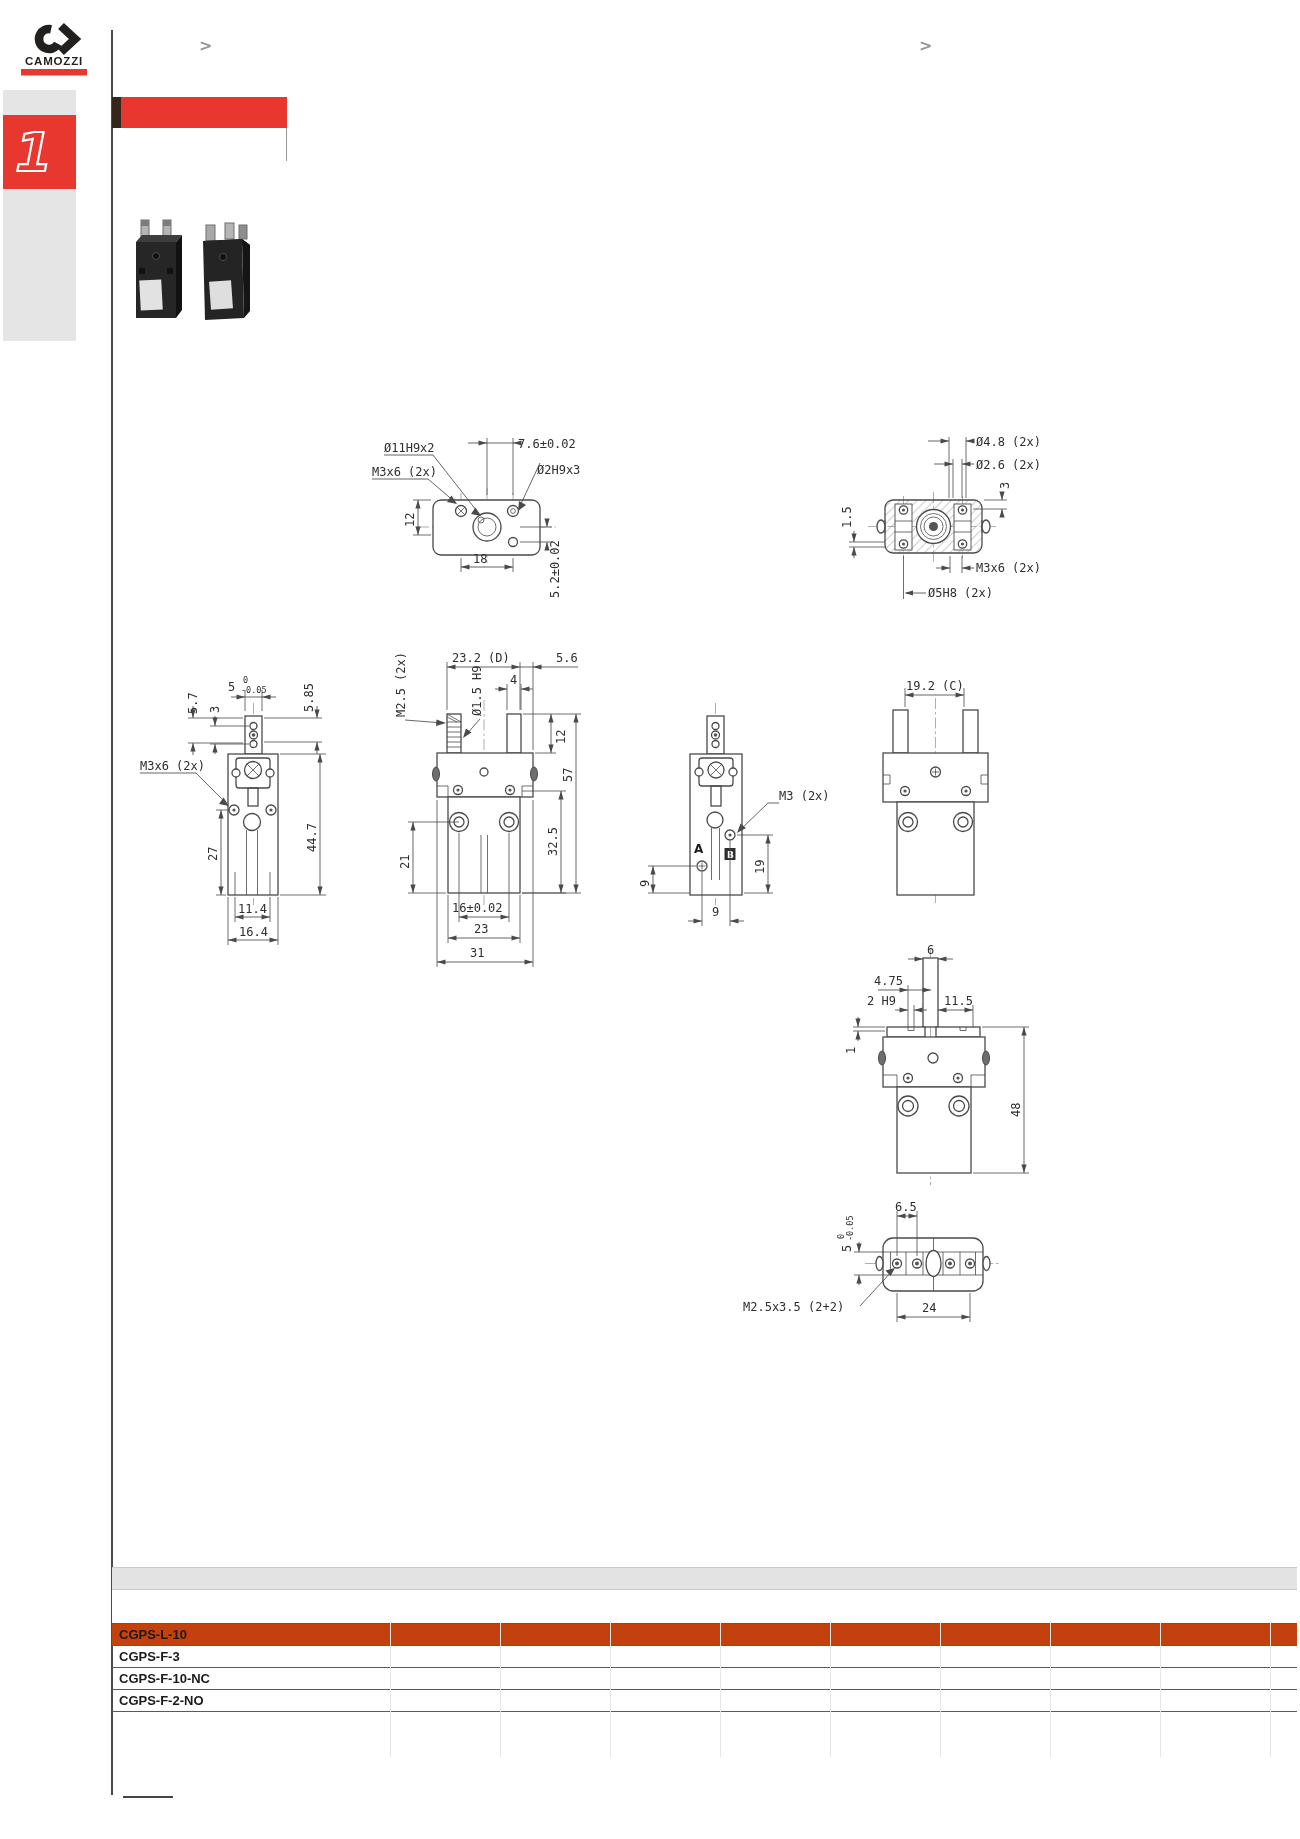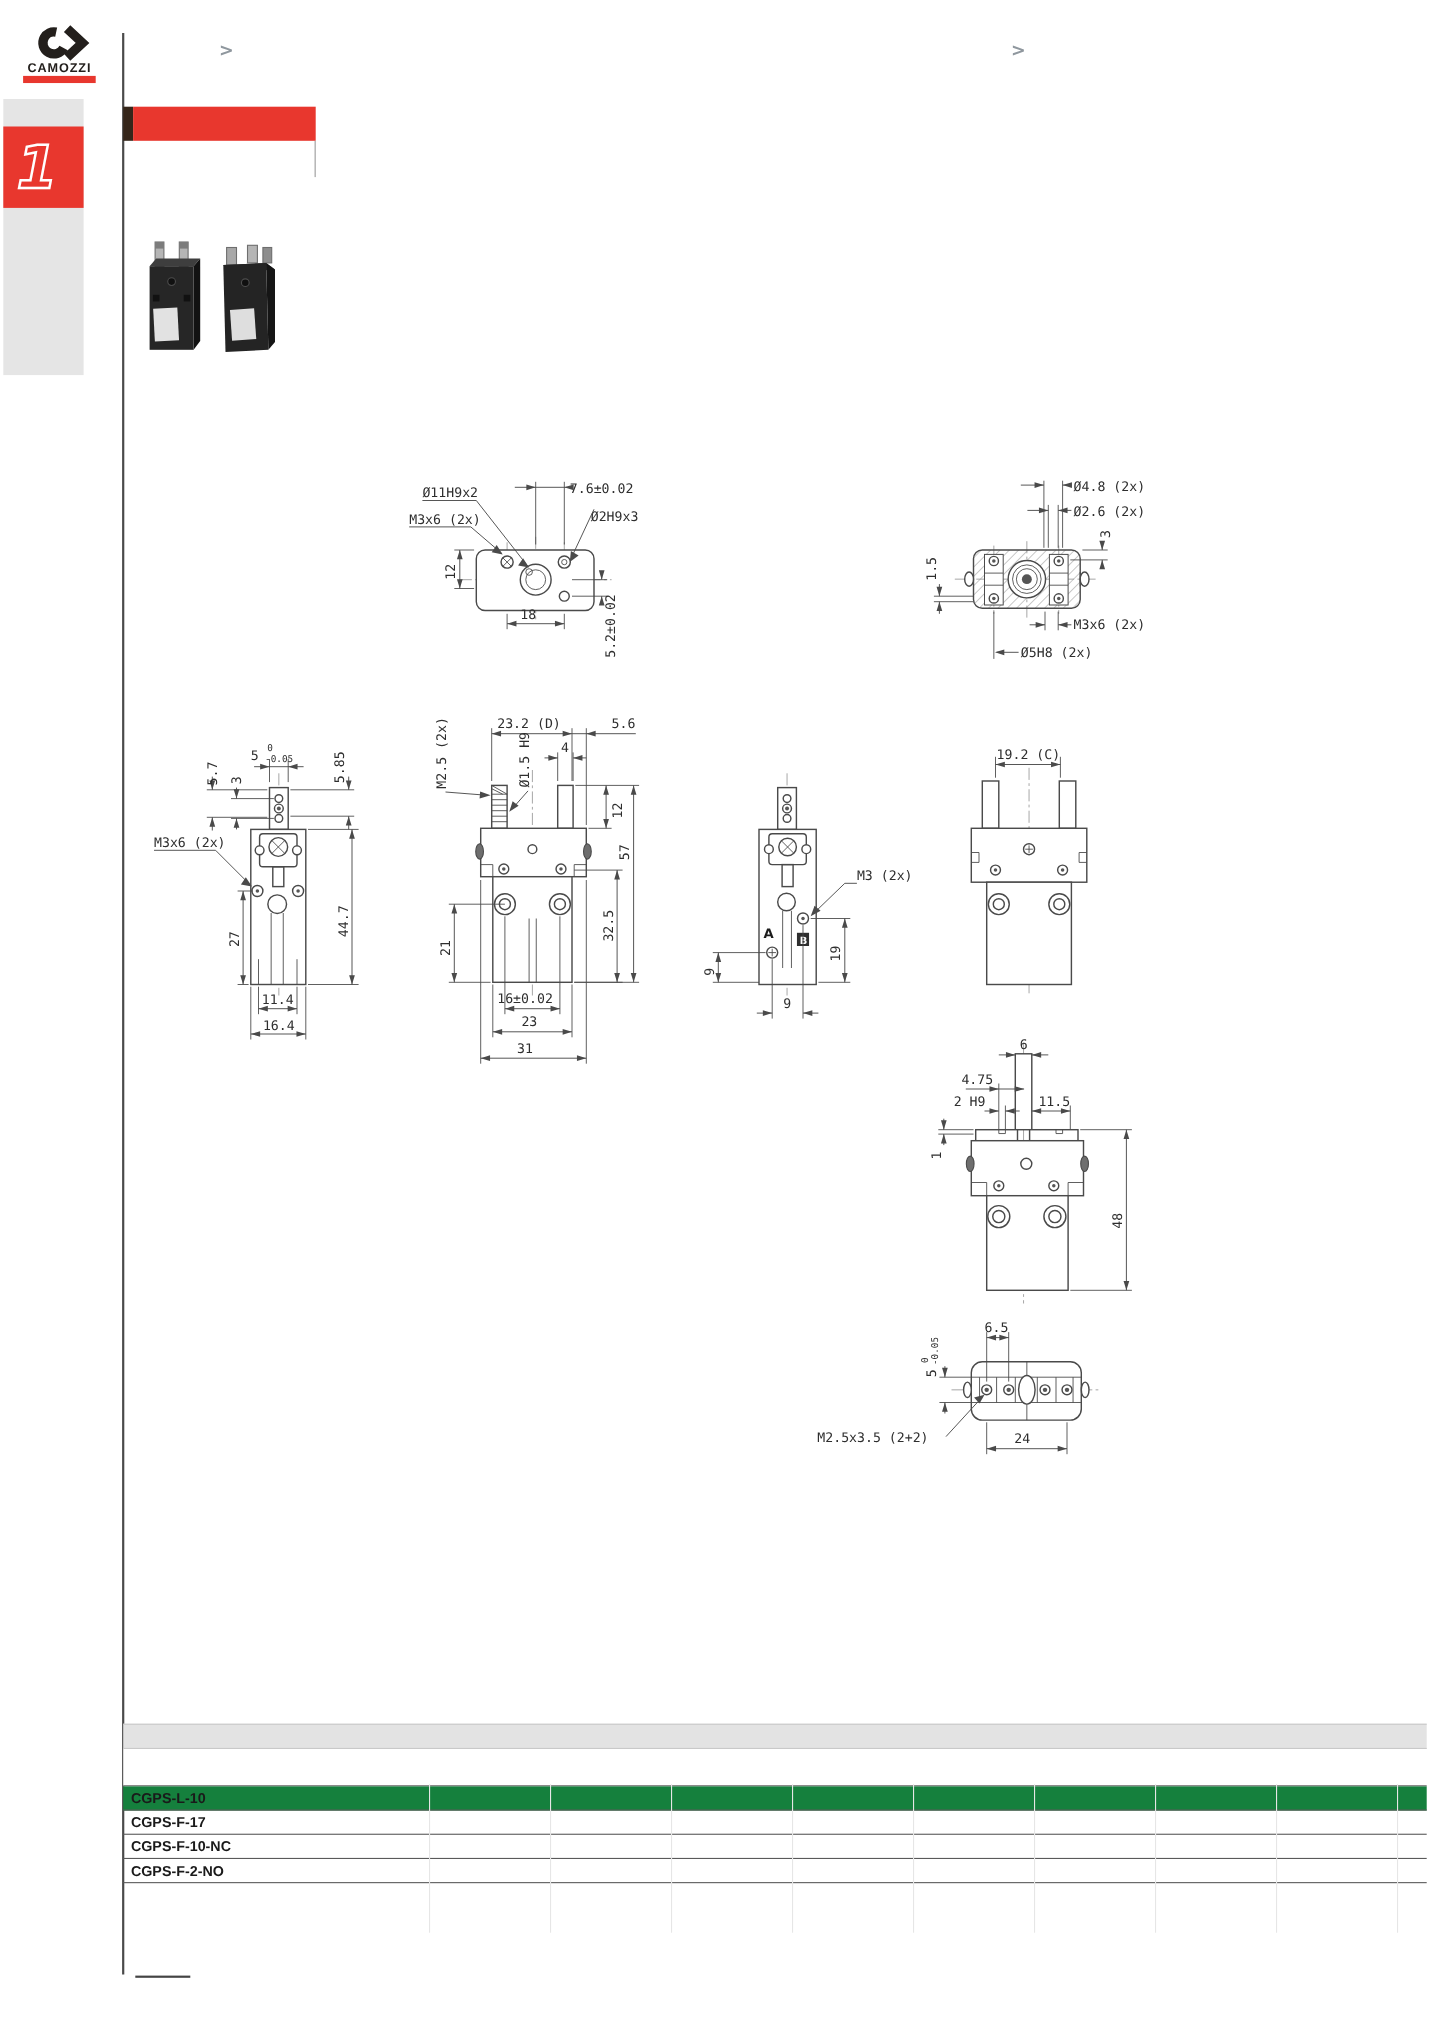--- a/index.html
+++ b/index.html
@@ -31,21 +31,21 @@
   text.dt{font-family:"DejaVu Sans Mono",monospace;font-size:12px;fill:#2e2e2e;}
   text.dts{font-family:"DejaVu Sans Mono",monospace;font-size:8.5px;fill:#2e2e2e;}
   text.pl{font-family:"DejaVu Sans",sans-serif;font-weight:bold;font-size:12px;fill:#1c1c1c;}
   
   #ordtable{left:112px;top:1567px;width:1185px;}
   #band{height:21px;background:#e3e3e3;border-top:1px solid #c9c9c9;border-bottom:1px solid #c9c9c9;}
   #spacer{height:33px;background:#fff;border-bottom:1.6px solid #5a5a5a;}
   .mrow{position:relative;height:21px;border-bottom:1.6px solid #5a5a5a;
         display:flex;align-items:center;padding-left:7px;
         font:700 13px "Liberation Sans",sans-serif;color:#1a1a1a;}
-  .mrow.alt{background:#15803d;}
+  .mrow.alt{background:#c2410c;}
   .colsep{position:absolute;top:55px;height:135px;width:1px;background:#e6e6e6;}
   #footline{left:123px;top:1796px;width:50px;height:2px;background:#444;}
 </style>
 </head>
 <body>
 
 <div id="page">
 
   <svg id="logo" class="abs" style="left:8px;top:8px" width="95" height="76" viewBox="0 0 95 76">
     <g fill="none" stroke="#231f1c">
@@ -480,21 +480,21 @@
     </g>
   </svg>
 
   <div id="ordtable" class="abs">
     <div id="band"></div>
     <div id="spacer"></div>
     <div class="mrow alt">
         <span>CGPS-L-10</span>
       </div>
     <div class="mrow">
-        <span>CGPS-F-17</span>
+        <span>CGPS-F-3</span>
       </div>
     <div class="mrow">
         <span>CGPS-F-10-NC</span>
       </div>
     <div class="mrow">
         <span>CGPS-F-2-NO</span>
       </div>
     <div class="colsep" style="left:278px"></div>
     <div class="colsep" style="left:388px"></div>
     <div class="colsep" style="left:498px"></div>

